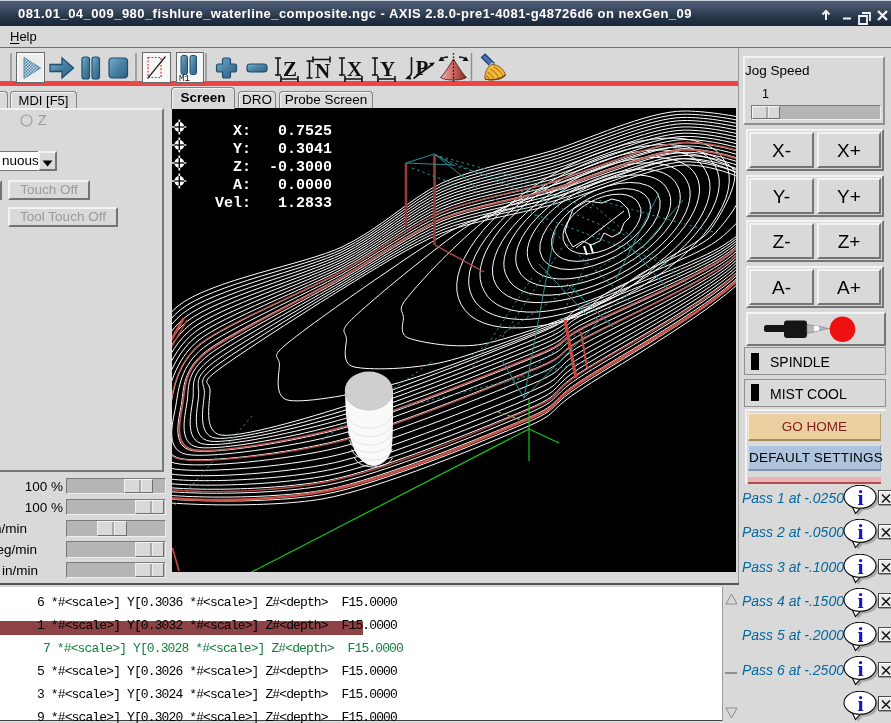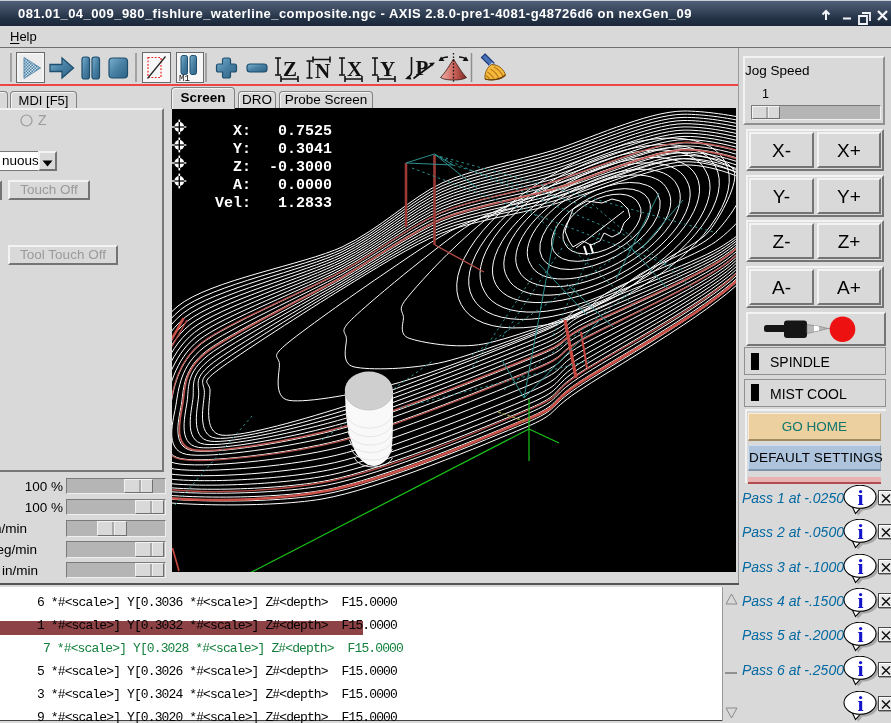--- a/index.html
+++ b/index.html
@@ -12,21 +12,21 @@
   background:linear-gradient(#51607a 0%, #3c4a60 35%, #243246 70%, #1b2739 100%);
   border-top:1px solid #c9ced6; }
 #titletext { color:#fff; font-size:13px; letter-spacing:0.45px; font-weight:bold; line-height:26px;
   padding-left:18px; white-space:nowrap; }
 
 #menubar { left:0; top:26px; width:891px; height:22px; background:#d9d9d9;
   border-bottom:1px solid #6f6f6f; font-size:13px; color:#000; }
 #menubar span { margin-left:10px; line-height:21px; display:inline-block; }
 
 #toolbar { left:0; top:48px; width:739px; height:38px; background:#d9d9d9;
-  border-bottom:2px solid #ef4444; }
+  border-bottom:5px solid #ef4444; }
 
 #rsep { left:738px; top:48px; width:1px; height:675px; background:#9a9a9a; }
 
 .tab { position:absolute; background:#d9d9d9; border:1px solid #828282;
   border-bottom:none; border-radius:4px 4px 0 0; color:#000;
   box-shadow:inset 1px 1px 0 #f3f3f3; }
 
 #leftpanel { left:0; top:108px; width:164px; height:364px; background:#d9d9d9;
   border-top:2px solid #f1f1f1; border-right:2px solid #777;
   border-bottom:2px solid #777; }
@@ -188,21 +188,21 @@
       </svg>
     <div class="abs dis" style="left:38px; top:2px; font-size:14px;">Z</div>
     <div class="abs" style="left:-2px; top:41px; width:40px; height:20px; background:#fff; border:1px solid #777; border-right:none; font-size:13.5px; line-height:18px; color:#000; padding-left:3px;">nuous</div>
     <div class="rb" style="left:38px; top:41px; width:19px; height:20px;">
       <svg width="11" height="7" style="margin-top:5px;">
           <path d="M0.5 0.5 h10 l-5 6 z" fill="#000"></path>
         </svg>
     </div>
     <div class="rb dis" style="left:-6px; top:69.5px; width:8px; height:20px;"></div>
     <div class="rb dis" style="left:8px; top:69.5px; width:82px; height:20px; font-size:13.5px; line-height:16px;">Touch Off</div>
-    <div class="rb dis" style="left:8px; top:97px; width:110px; height:20px; font-size:13.5px; line-height:16px;margin-top:38px;">Tool Touch Off</div>
+    <div class="rb dis" style="left:8px; top:97px; width:110px; height:20px; font-size:13.5px; line-height:16px;">Tool Touch Off</div>
   </div>
 
   <div class="slabel" style="left:0px; top:479px; width:63px;">100 %</div>
   <div class="trough" style="left:66px; top:478px; width:100px; height:16px;"></div>
   <div class="shandle" style="left:124px; top:479px; width:29px; height:14px;"></div>
   <div class="slabel" style="left:0px; top:500px; width:63px;">100 %</div>
   <div class="trough" style="left:66px; top:499px; width:100px; height:16px;"></div>
   <div class="shandle" style="left:135px; top:500px; width:29px; height:14px;"></div>
   <div class="slabel" style="left:-36px; top:521px; width:63px;">n/min</div>
   <div class="trough" style="left:66px; top:520px; width:100px; height:17px;"></div>
@@ -410,21 +410,21 @@
   <div class="abs" style="left:6px; top:4.5px; width:8px; height:17px; background:#000;"></div>
   <div class="abs rtext" style="left:25px; top:6px;">SPINDLE</div>
 </div>
 
 <div class="fr1" style="left:5px; top:330.5px; width:142px; height:28px;">
   <div class="abs" style="left:6px; top:4.5px; width:8px; height:17px; background:#000;"></div>
   <div class="abs rtext" style="left:25px; top:6px;">MIST COOL</div>
 </div>
 
 <div class="abs" style="left:6px; top:361px; width:141px; height:74px; border-top:2px solid #f2f2f2; border-left:2px solid #f2f2f2; background:#d9d9d9;"></div>
-<div class="abs" style="left:9px; top:364.5px; width:133px; height:28px; background:#ecd0a0; border-top:1px solid #f8ecd4; border-left:1px solid #f8ecd4; border-bottom:2px solid #a08c60; border-right:1px solid #b8a274; text-align:center; font-size:13.5px; line-height:26px; color:#0f766e;">GO HOME</div>
+<div class="abs" style="left:9px; top:364.5px; width:133px; height:28px; background:#ecd0a0; border-top:1px solid #f8ecd4; border-left:1px solid #f8ecd4; border-bottom:2px solid #a08c60; border-right:1px solid #b8a274; text-align:center; font-size:13.5px; line-height:26px; color:#7f1d1d;">GO HOME</div>
 <div class="abs" style="left:9px; top:396.5px; width:133px; height:26px; background:#aec3dc; border-top:1px solid #cddcee; border-left:1px solid #cddcee; border-bottom:2px solid #7e93ac; border-right:1px solid #8ea3bc; text-align:center; font-size:13.5px; line-height:24px; color:#000; white-space:nowrap; letter-spacing:0.2px;">DEFAULT SETTINGS</div>
 <div class="abs" style="left:9px; top:428.5px; width:133px; height:7px; background:#e9b3b3;"></div>
 <div class="abs" style="left:9px; top:433.5px; width:133px; height:2px; background:#b24d4d;"></div>
 
 <div class="pass" style="left:3px; top:442px;">Pass 1 at -.0250</div>
 <svg class="abs" style="left:102px; top:437px;" width="44" height="32" viewBox="0 0 44 32">
 <ellipse cx="19" cy="11.8" rx="16" ry="11.5" fill="#a8a8a8" transform="translate(2.6,2.2)"></ellipse>
 <path d="M10 19 l4.5 9.5 l8 -9 z" fill="#a8a8a8" transform="translate(2.6,2.2)"></path>
 <path d="M10 19 l4.5 9.5 l8 -9 z" fill="#fff" stroke="#000" stroke-width="1.1"></path>
 <ellipse cx="19" cy="11.8" rx="16" ry="11.5" fill="#fff" stroke="#000" stroke-width="1.1"></ellipse>

